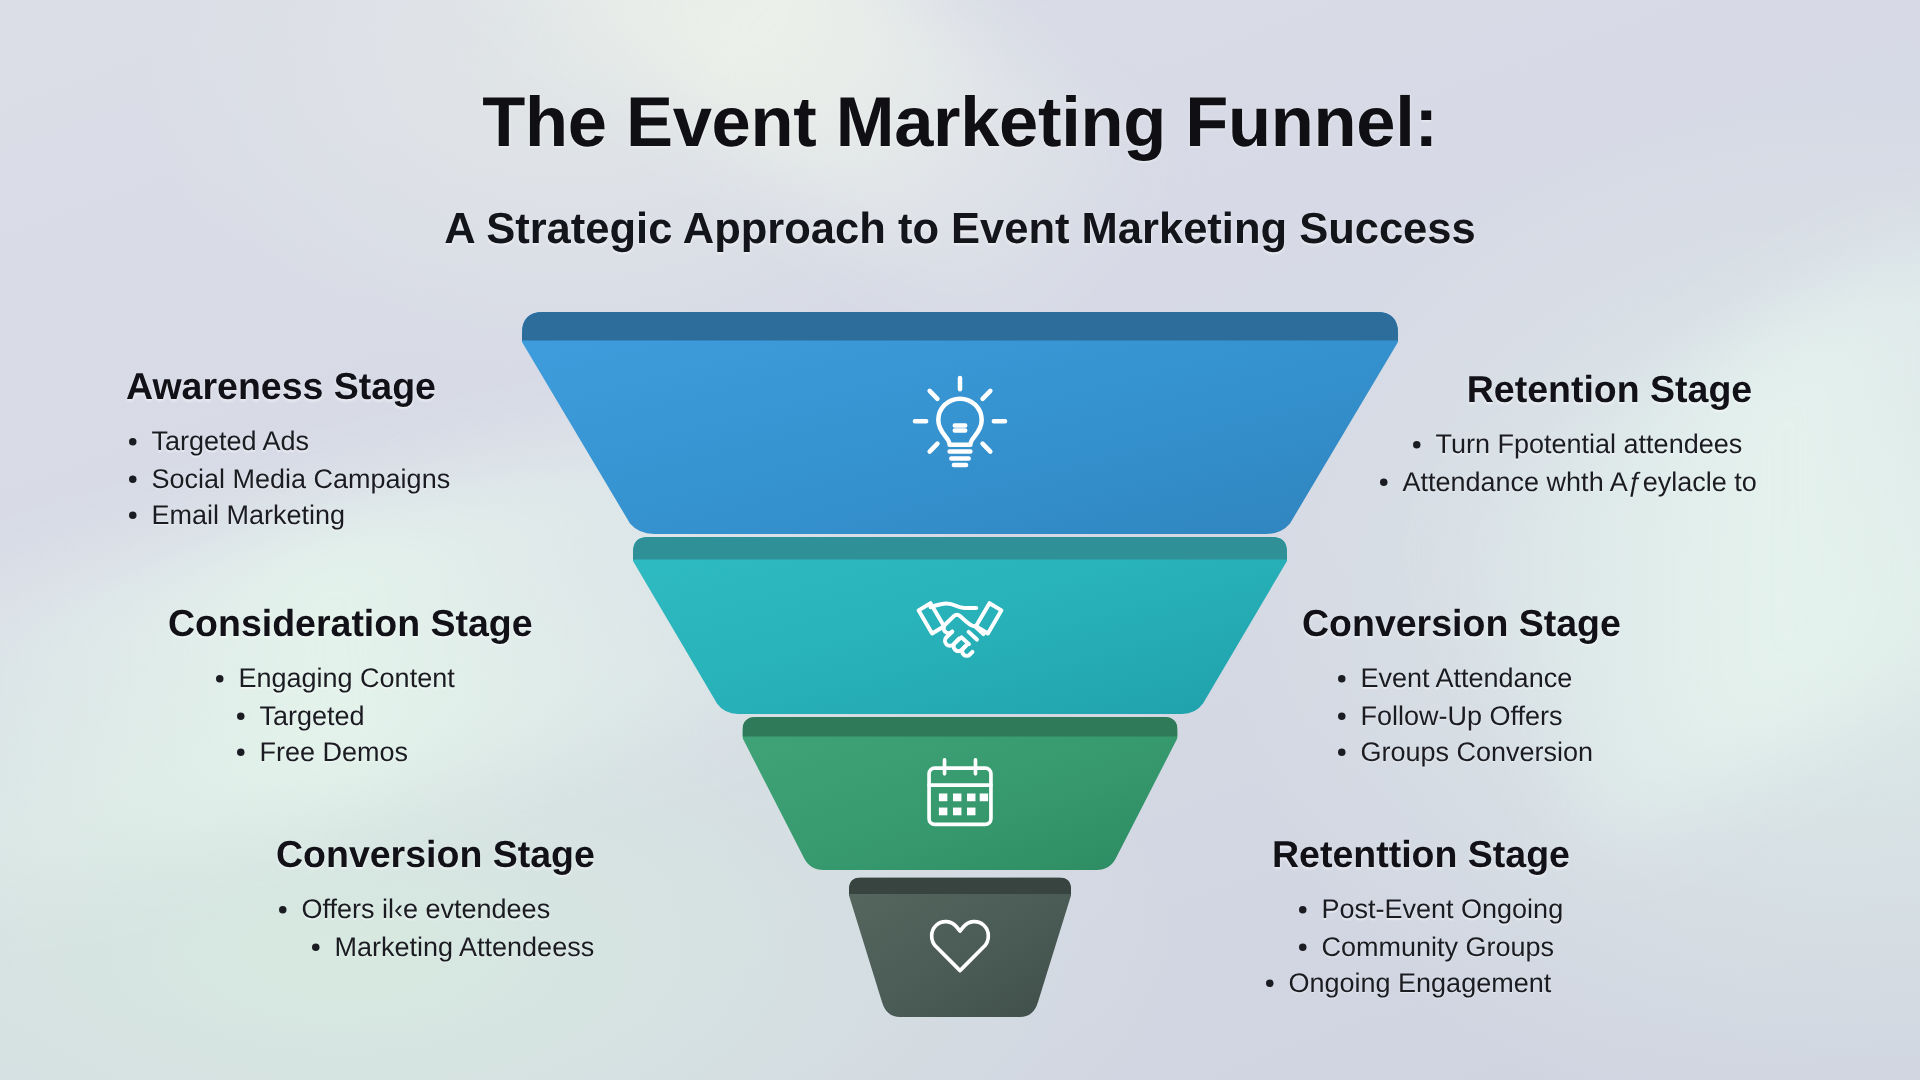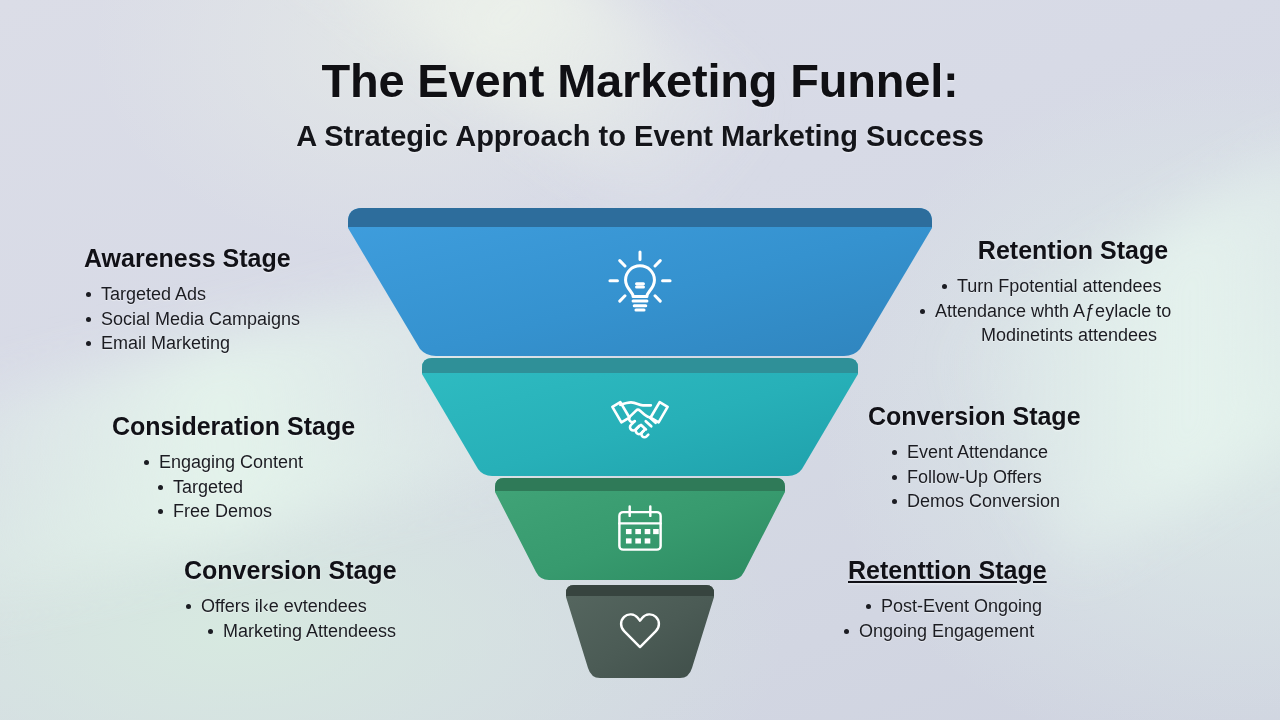--- a/index.html
+++ b/index.html
@@ -60,21 +60,21 @@
   }
   .title {
     font-size: 47px;
     font-weight: bold;
     color: #101014;
     letter-spacing: -0.2px;
     line-height: 1.08;
     text-shadow: 0 1px 2px rgba(255,255,255,0.55);
   }
   .subtitle {
-    margin-top: 14px;
+    margin-top: 31px;
     font-size: 29px;
     font-weight: bold;
     color: #14151a;
     line-height: 1.1;
     text-shadow: 0 1px 2px rgba(255,255,255,0.5);
   }
 
   
   .funnel {
     position: absolute;
@@ -261,56 +261,56 @@
 
   <div class="block" style="left:84px; top:244px; width:300px;">
     <div class="block-title">Awareness Stage</div>
     <ul class="bullets">
       <li>Targeted Ads</li>
       <li>Social Media Campaigns</li>
       <li>Email Marketing</li>
     </ul>
   </div>
 
-  <div class="block" style="left:112px; top:412px; width:300px;">
+  <div class="block" style="left:112px; top:402px; width:300px;">
     <div class="block-title">Consideration Stage</div>
     <ul class="bullets">
       <li class="ind3">Engaging Content</li>
       <li class="ind2">Targeted</li>
       <li class="ind2">Free Demos</li>
     </ul>
   </div>
 
   <div class="block" style="left:184px; top:556px; width:300px;">
     <div class="block-title">Conversion Stage</div>
     <ul class="bullets">
       <li>Offers il‹e evtendees</li>
       <li class="ind1">Marketing Attendeess</li>
     </ul>
   </div>
 
   <div class="block align-right" style="left:918px; top:236px; width:310px;">
-    <div class="block-title" style="text-align:center;">Retention Stage</div>
+    <div class="block-title" style="text-align:center;margin-top:10px;">Retention Stage</div>
     <ul class="bullets">
       <li class="ind1">Turn Fpotential attendees</li>
       <li>Attendance whth Aƒeylacle to</li>
-      <li class="no-bullet" style="margin-left:46px;">Modinetints attendees</li>
     </ul>
   </div>
 
   <div class="block align-right" style="left:868px; top:402px; width:300px;">
     <div class="block-title">Conversion Stage</div>
     <ul class="bullets">
       <li class="ind1">Event Attendance</li>
       <li class="ind1">Follow-Up Offers</li>
-      <li class="ind1">Demos Conversion</li>
+      <li class="ind1">Groups Conversion</li>
     </ul>
   </div>
 
   <div class="block align-right" style="left:842px; top:556px; width:300px;">
-    <div class="block-title" style="margin-left:6px;text-decoration:underline;">Retenttion Stage</div>
+    <div class="block-title" style="margin-left:6px;">Retenttion Stage</div>
     <ul class="bullets">
       <li class="ind1">Post-Event Ongoing</li>
+      <li class="ind1">Community Groups</li>
       <li>Ongoing Engagement</li>
     </ul>
   </div>
 
 </div>
 
 </body></html>

